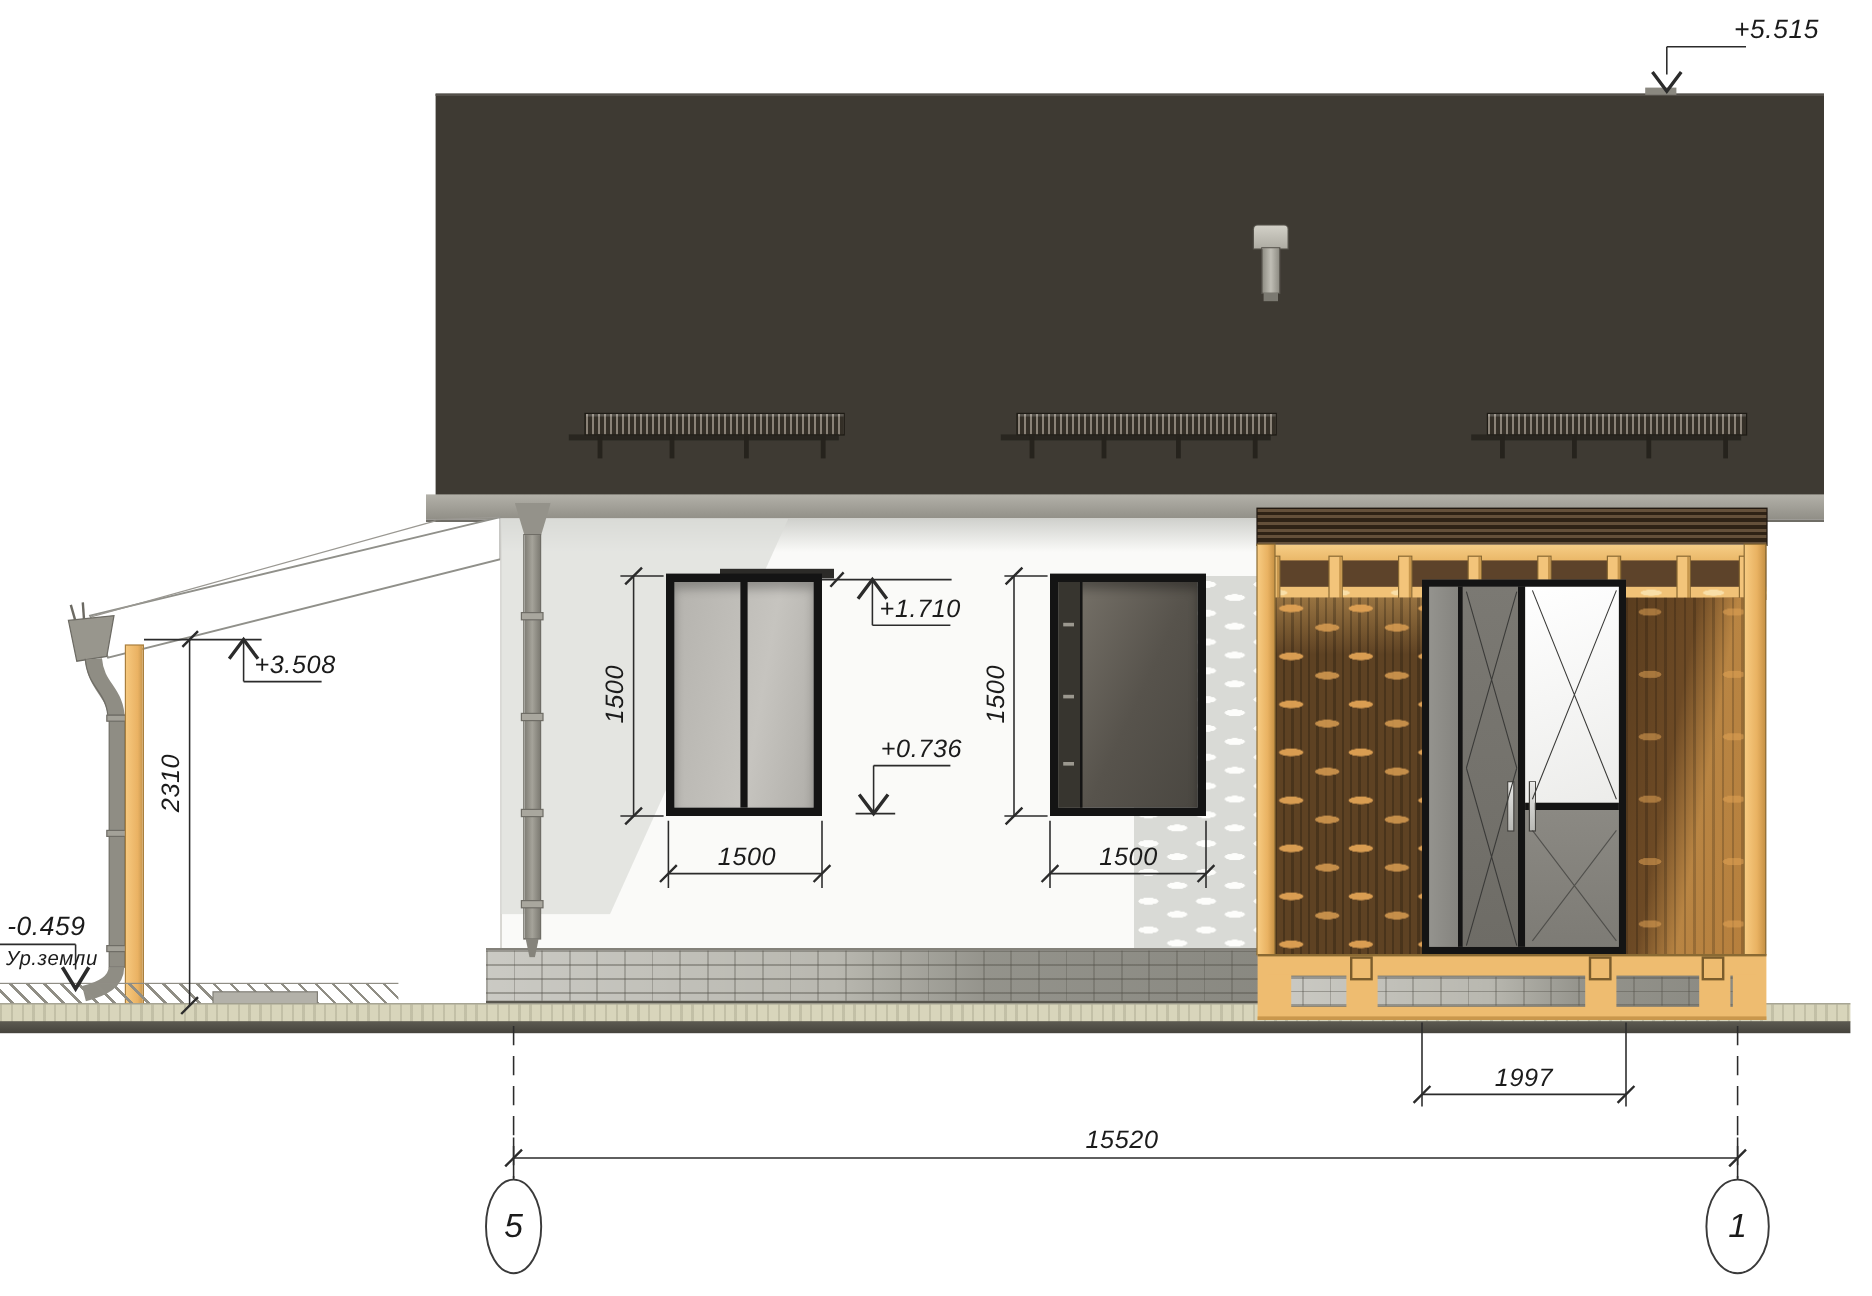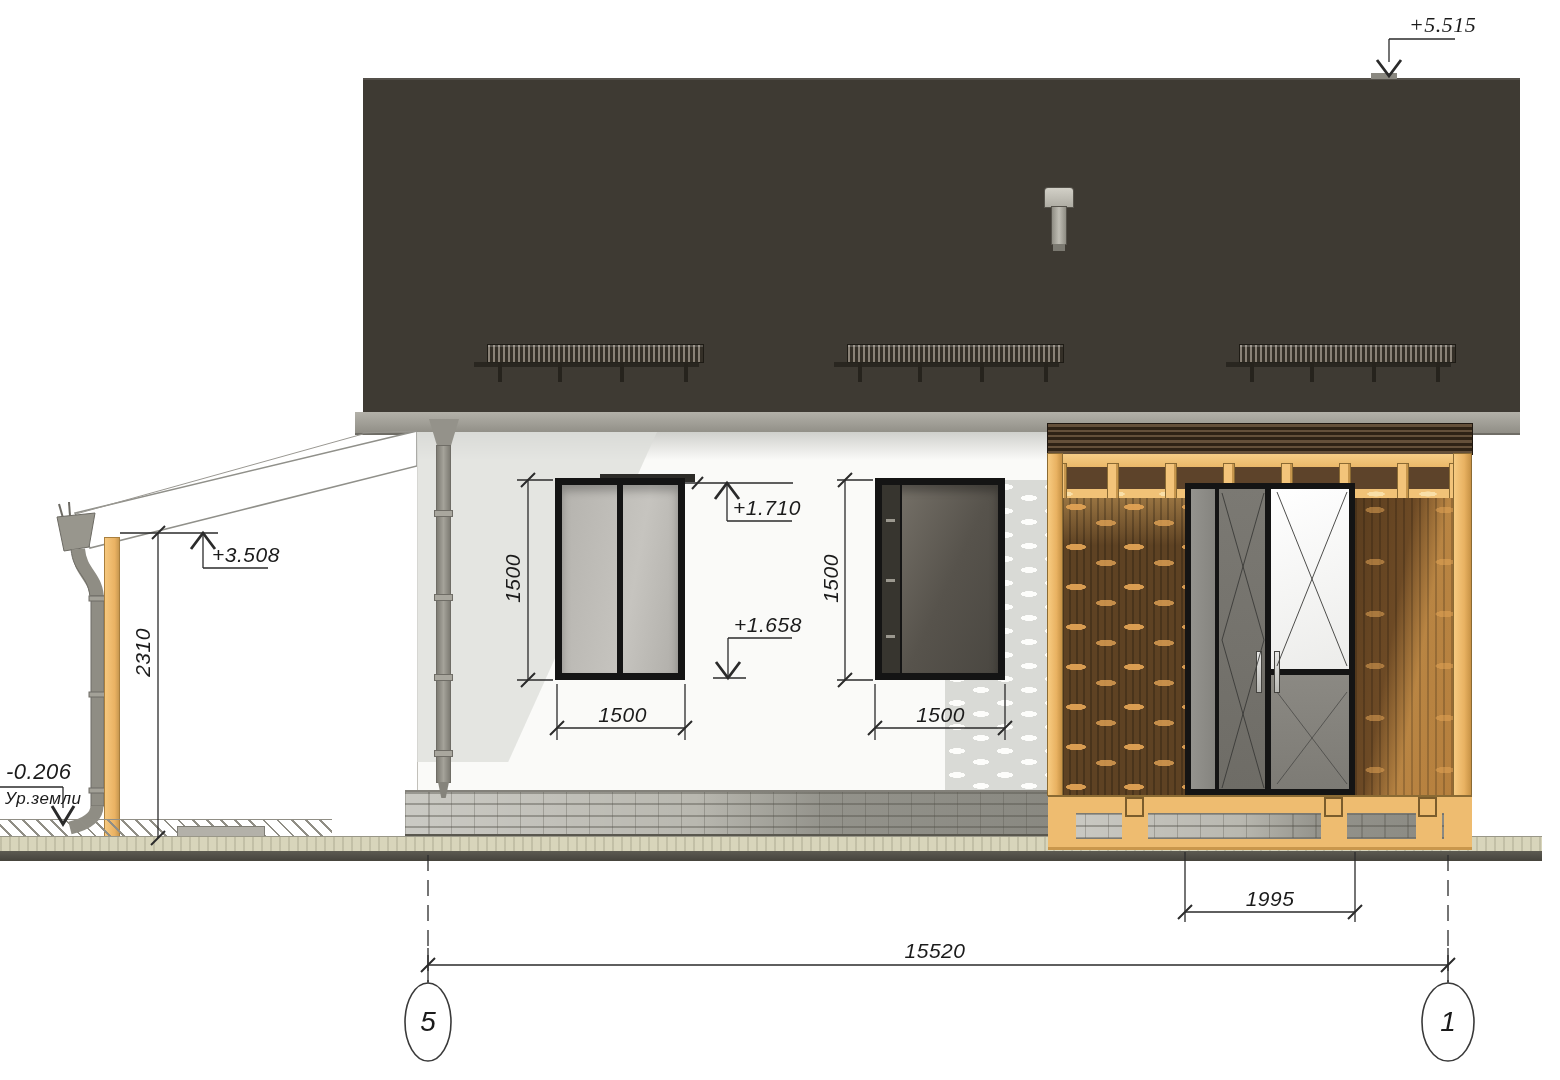--- a/index.html
+++ b/index.html
@@ -239,31 +239,31 @@
       <path d="M1222 493 L1264 640 M1222 788 L1264 640 M1264 493 L1222 640 M1264 788 L1222 640"></path>
       <path d="M1277 492 L1347 666 M1347 492 L1277 666"></path>
       <path d="M1277 692 L1347 784 M1347 692 L1277 784" opacity="0.7"></path>
     </g>
     <g>
       <ellipse cx="428" cy="1022" rx="23" ry="39" fill="#ffffff" stroke="#3a3a3a" stroke-width="1.6"></ellipse>
       <ellipse cx="1448" cy="1022" rx="26" ry="39" fill="#ffffff" stroke="#3a3a3a" stroke-width="1.6"></ellipse>
     </g>
   </svg>
 
-  <div class="dim big" style="left:1409px;top:12px;font-family:Liberation Serif, serif;">+5.515</div>
+  <div class="dim big" style="left:1445px;top:12px;">+5.515</div>
   <div class="dim" style="left:733px;top:496px;">+1.710</div>
-  <div class="dim" style="left:734px;top:613px;">+1.658</div>
+  <div class="dim" style="left:734px;top:613px;">+0.736</div>
   <div class="dim" style="left:212px;top:543px;">+3.508</div>
-  <div class="dim big" style="left:6px;top:759px;">-0.206</div>
+  <div class="dim big" style="left:6px;top:759px;">-0.459</div>
   <div class="dim small" style="left:5px;top:789px;">Ур.земли</div>
 
   <div class="dim rot" style="left:131px;top:715px;width:125px;">2310</div>
   <div class="dim rot" style="left:501px;top:646px;width:135px;">1500</div>
   <div class="dim rot" style="left:819px;top:646px;width:135px;">1500</div>
   <div class="dim center" style="left:575px;top:703px;width:95px;">1500</div>
   <div class="dim center" style="left:893px;top:703px;width:95px;">1500</div>
-  <div class="dim center" style="left:1222px;top:887px;width:96px;">1995</div>
+  <div class="dim center" style="left:1222px;top:887px;width:96px;">1997</div>
   <div class="dim center" style="left:880px;top:939px;width:110px;">15520</div>
 
   <div class="gridnum" style="left:406px;top:1004px;width:44px;">5</div>
   <div class="gridnum" style="left:1426px;top:1004px;width:44px;">1</div>
 
 </div>
 
 </body></html>

